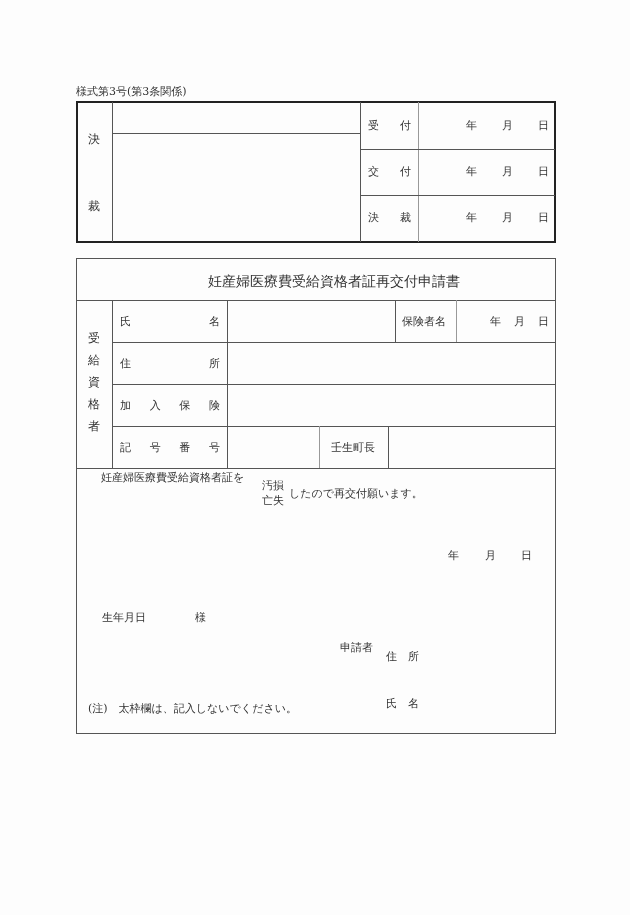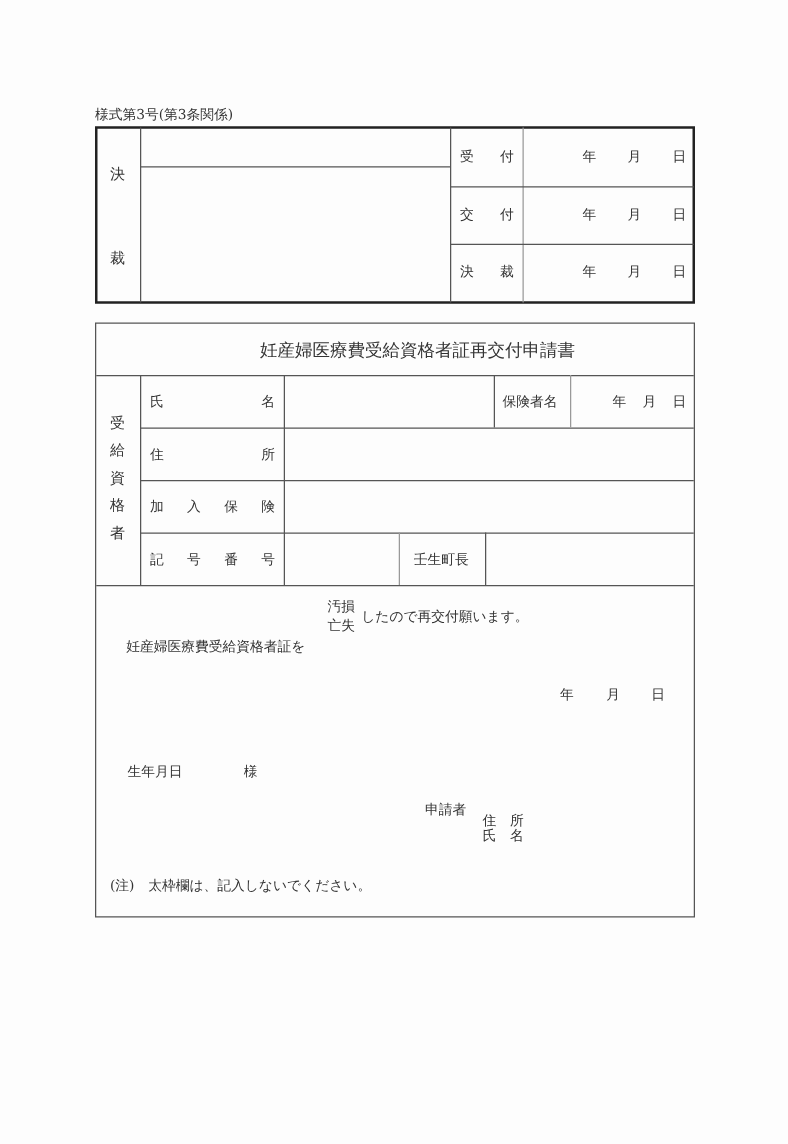--- a/index.html
+++ b/index.html
@@ -109,32 +109,32 @@
 <div class="spread" style="left:120px; top:442px; width:100px;">
   <span>記</span>
   <span>号</span>
   <span>番</span>
   <span>号</span>
 </div>
 <div class="field" style="left:228px; top:427px; width:90px; height:40px;"></div>
 <div class="txt" style="left:331px; top:442px;">壬生町長</div>
 <div class="field" style="left:389px; top:427px; width:165px; height:40px;"></div>
 
-<div class="txt" style="left:101px; top:512px;">妊産婦医療費受給資格者証を</div>
+<div class="txt" style="left:101px; top:472px;">妊産婦医療費受給資格者証を</div>
 <div class="txt" style="left:262px; top:480px;text-align:right;">汚損</div>
 <div class="txt" style="left:262px; top:495px;">亡失</div>
 <div class="txt" style="left:289px; top:488px;">したので再交付願います。</div>
 
 <div class="txt" style="left:448px; top:550px;">年</div>
 <div class="txt" style="left:485px; top:550px;">月</div>
 <div class="txt" style="left:521px; top:550px;">日</div>
 <div class="field" style="left:420px; top:542px; width:120px; height:24px;"></div>
 
 <div class="txt" style="left:102px; top:612px;">生年月日</div>
 <div class="txt" style="left:195px; top:612px;">様</div>
 
 <div class="txt" style="left:340px; top:642px;">申請者</div>
 <div class="txt" style="left:386px; top:651px;">住　所</div>
-<div class="txt" style="left:386px; top:663px;">氏　名</div>
+<div class="txt" style="left:386px; top:698px;">氏　名</div>
 <div class="field" style="left:430px; top:648px; width:120px; height:16px;"></div>
 <div class="field" style="left:430px; top:664px; width:120px; height:16px;"></div>
 
 <div class="txt" style="left:88px; top:703px;">(注)　太枠欄は、記入しないでください。</div>
 
 </body></html>

